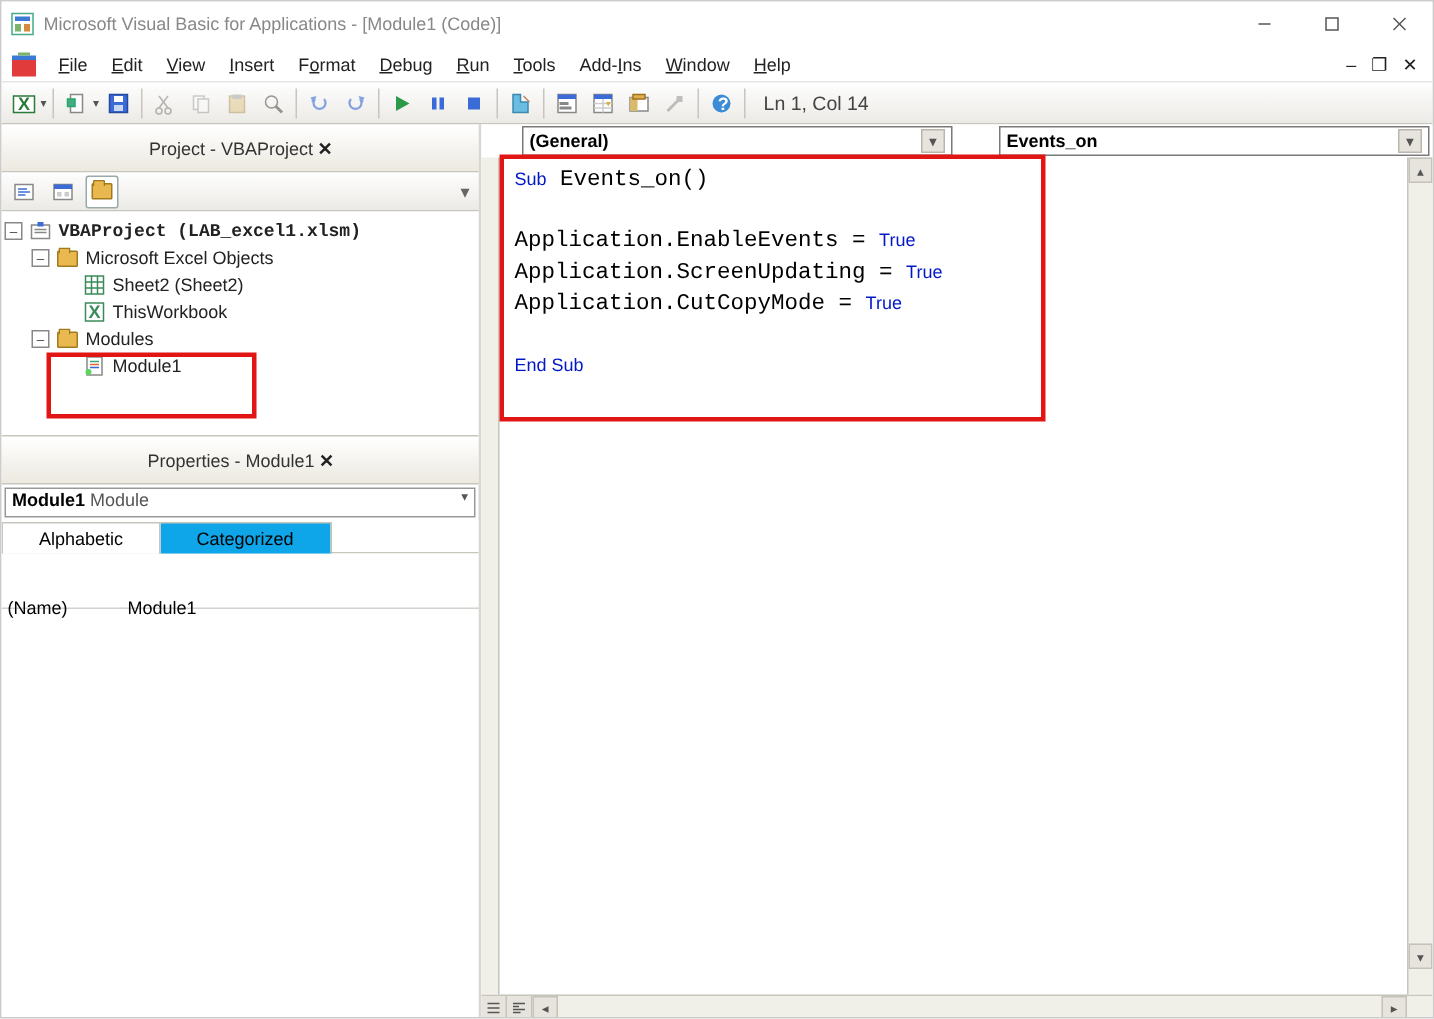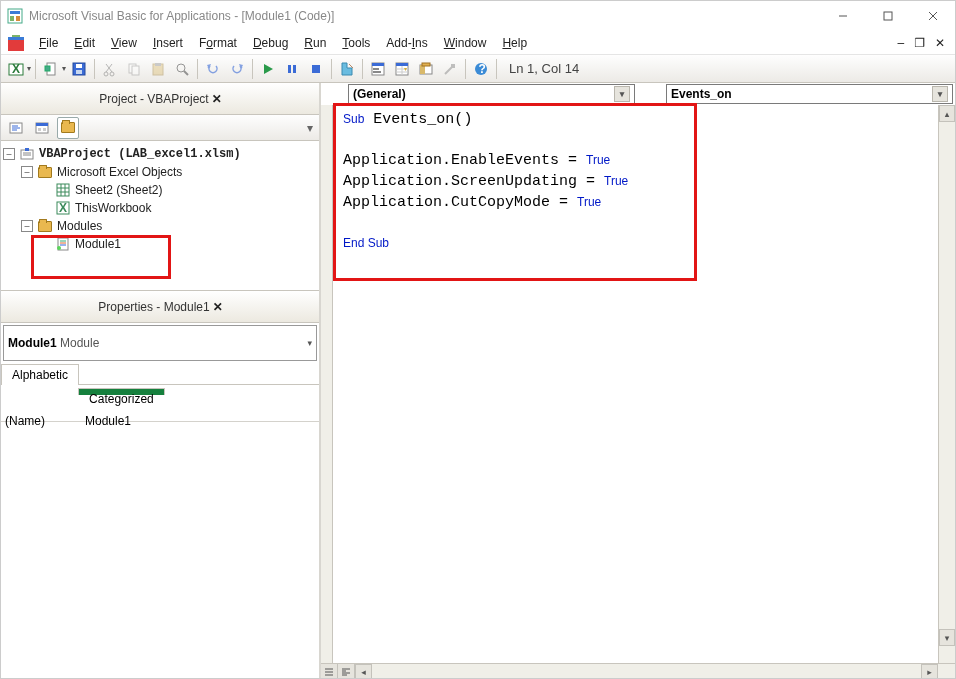--- a/index.html
+++ b/index.html
@@ -25,25 +25,25 @@
   .proj-toolbar{height:26px;background:linear-gradient(#fefefe,#eceae6);border-bottom:1px solid #c8c5bd;display:flex;align-items:center;padding:0 4px;gap:4px;position:relative;}
   .proj-toolbar .right-caret{position:absolute;right:6px;color:#666;}
   .tree{flex:0 0 auto;height:150px;overflow:auto;background:#fff;padding:4px 2px;border-bottom:1px solid #c8c5bd;}
   .tree-row{display:flex;align-items:center;height:18px;white-space:nowrap;color:#222;}
   .twist{width:12px;height:12px;border:1px solid #888;display:flex;align-items:center;justify-content:center;font-size:9px;line-height:1;color:#444;margin-right:4px;background:#fff;}
   .spacer{display:inline-block;}
   .node-icon{width:16px;height:16px;margin-right:4px;display:flex;align-items:center;justify-content:center;}
   .bold{font-weight:bold;font-family:Liberation Mono, monospace;}
   .red-box{border:3px solid #e21515;position:absolute;}
   .props{flex:1;display:flex;flex-direction:column;}
-  .props-combo{border:1px solid #999;margin:2px;height:36px;display:flex;align-items:center;justify-content:space-between;padding:0 4px;background:#fff;}
+  .props-combo{border:1px solid #999;margin:2px;height:20px;display:flex;justify-content:space-between;padding:0 4px;background:#fff;}
   .tabs{display:flex;height:22px;background:#fff;border-bottom:1px solid #c8c5bd;}
-  .tab{padding:3px 10px;border:1px solid #c8c5bd;border-bottom:none;background:#fff;margin-right:-1px;position:relative;top:1px;font-size:12px;}
+  .tab{padding:3px 24px;border:1px solid #c8c5bd;border-bottom:none;background:#fff;margin-right:-1px;position:relative;top:1px;font-size:12px;}
   .tab.active{background:#fff;z-index:2;}
-  .tab.inactive{background:#15803d;margin-top:24px;}
+  .tab.inactive{background:#0ea5e9;}
   .prop-grid{flex:1;background:#fff;}
   .prop-row{display:flex;height:18px;}
   .prop-cell{border-right:1px solid #d4d2cc;border-bottom:1px solid #d4d2cc;padding:0 4px;display:flex;align-items:center;margin-top:36px;}
   .prop-cell.name{width:80px;}
   .prop-cell.val{flex:1;}
   .rightpane{flex:1;display:flex;flex-direction:column;background:#fff;position:relative;}
   .obj-bar{height:22px;display:flex;gap:6px;padding:0 2px;background:#fff;align-items:center;}
   .combo{flex:1;border:1px solid #7a7a7a;height:20px;background:#fff;display:flex;align-items:center;justify-content:space-between;padding:0 4px;font-weight:bold;margin-left:25px;}
   .combo .caret{width:16px;height:16px;background:#e6e4dd;border:1px solid #b9b6ad;display:flex;align-items:center;justify-content:center;font-size:9px;color:#555;}
   .code-wrap{flex:1;display:flex;position:relative;}

